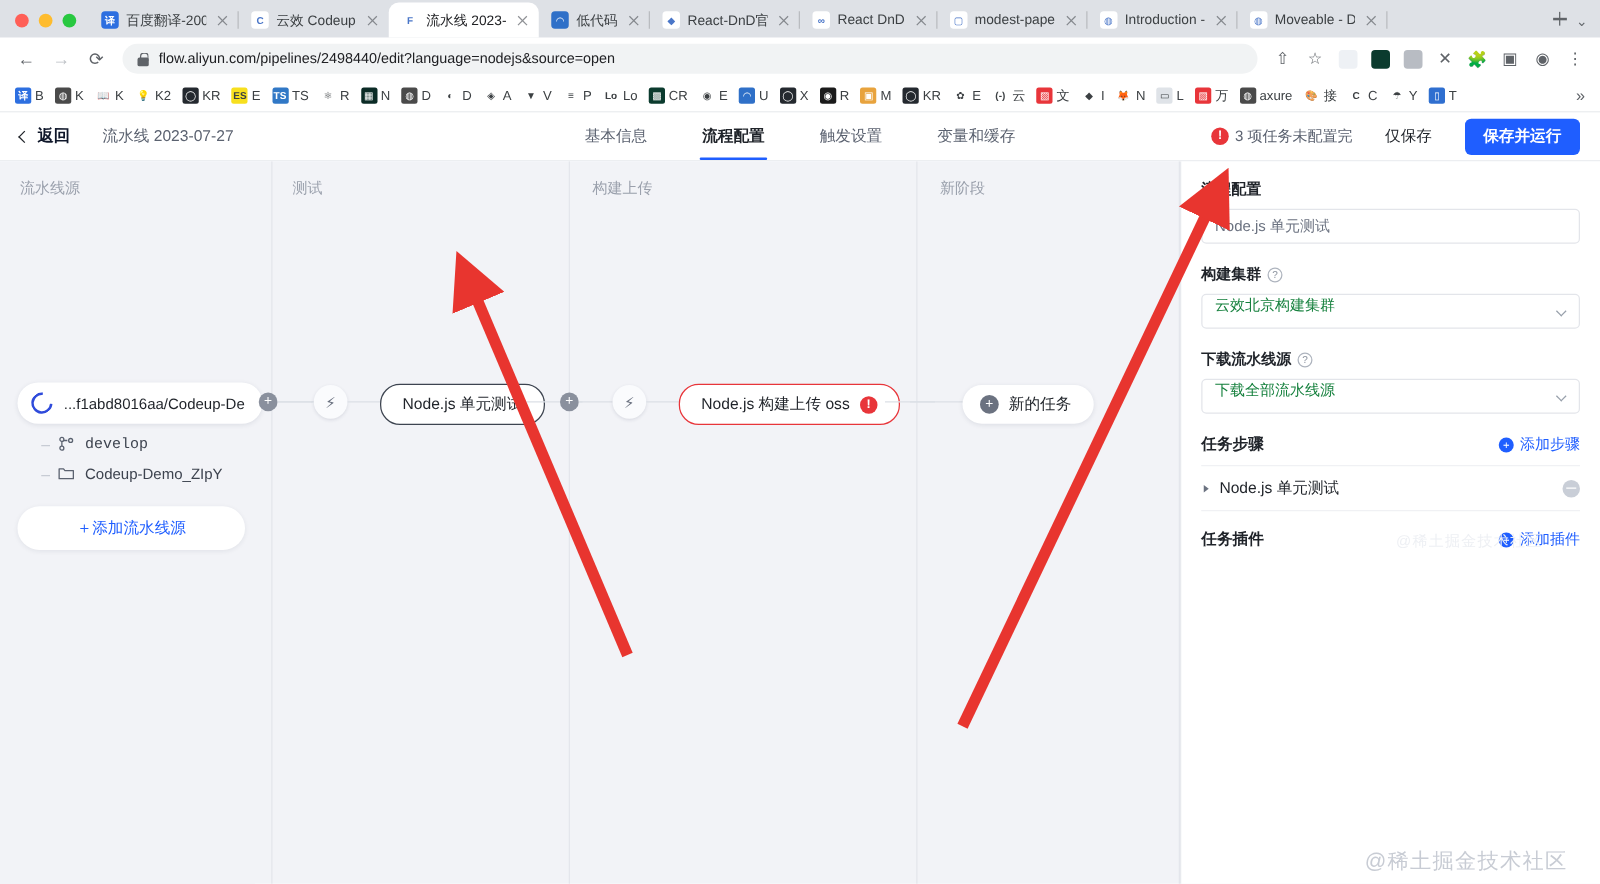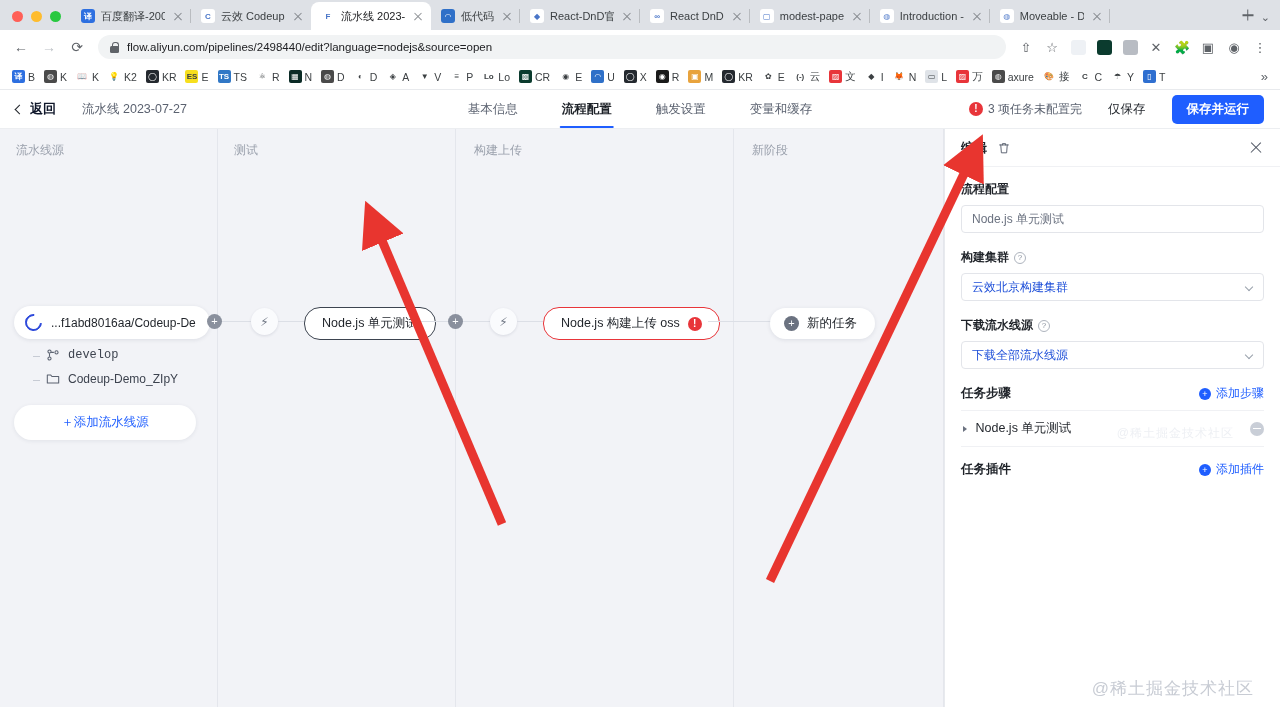--- a/index.html
+++ b/index.html
@@ -276,22 +276,22 @@
     line-height: 10.5px; text-align: center; font-weight: normal;
   }
   .field-input {
     height: 28px; border: 1px solid #e3e5ea; border-radius: 4px;
     display: flex; align-items: center; padding: 0 10px;
     font-size: 12px; color: #6b7280; margin-bottom: 16px;
     background: #fff;
   }
   .field-select {
     height: 28px; border: 1px solid #e3e5ea; border-radius: 4px;
-    display: flex; align-items: center; padding: 0 10px;
-    font-size: 12px; color: #1d4ed8; margin-bottom: 16px; position: relative;
+    display: flex; align-items: flex-start; padding: 0 10px;
+    font-size: 12px; color: #15803d; margin-bottom: 16px; position: relative;
   }
   .chev-down {
     position: absolute; right: 11px; top: 10px;
     width: 6px; height: 6px; border-right: 1.3px solid #98a0ab;
     border-bottom: 1.3px solid #98a0ab; transform: rotate(45deg);
   }
   .section-row {
     display: flex; margin-top: 6px; margin-bottom: 8px;
   }
   .section-title { font-size: 12.5px; font-weight: 700; color: #1f2329; }
@@ -657,27 +657,20 @@
     <div class="conn-line" style="left:-6px;width:44px;"></div>
     <div class="new-task">
       <span class="plus-circ">+</span>
       <span>新的任务</span>
     </div>
   </div>
 
   <div class="stage-col s4"></div>
 
   <div class="edit-panel">
-    <div class="ep-head">
-      <span class="ep-title">编辑</span>
-      <svg class="ep-trash" viewBox="0 0 16 16">
-        <path d="M3 4.5h10M6.2 4.5V3h3.6v1.5M4.3 4.5l.7 9h6l.7-9" fill="none" stroke="#5b6270" stroke-width="1.1" stroke-linecap="round" stroke-linejoin="round"></path>
-      </svg>
-      <span class="ep-close"></span>
-    </div>
 
     <div class="ep-body">
 
       <div class="field-label">
         <span>流程配置</span>
       </div>
       <div class="field-input">
         <span>Node.js 单元测试</span>
       </div>
 

